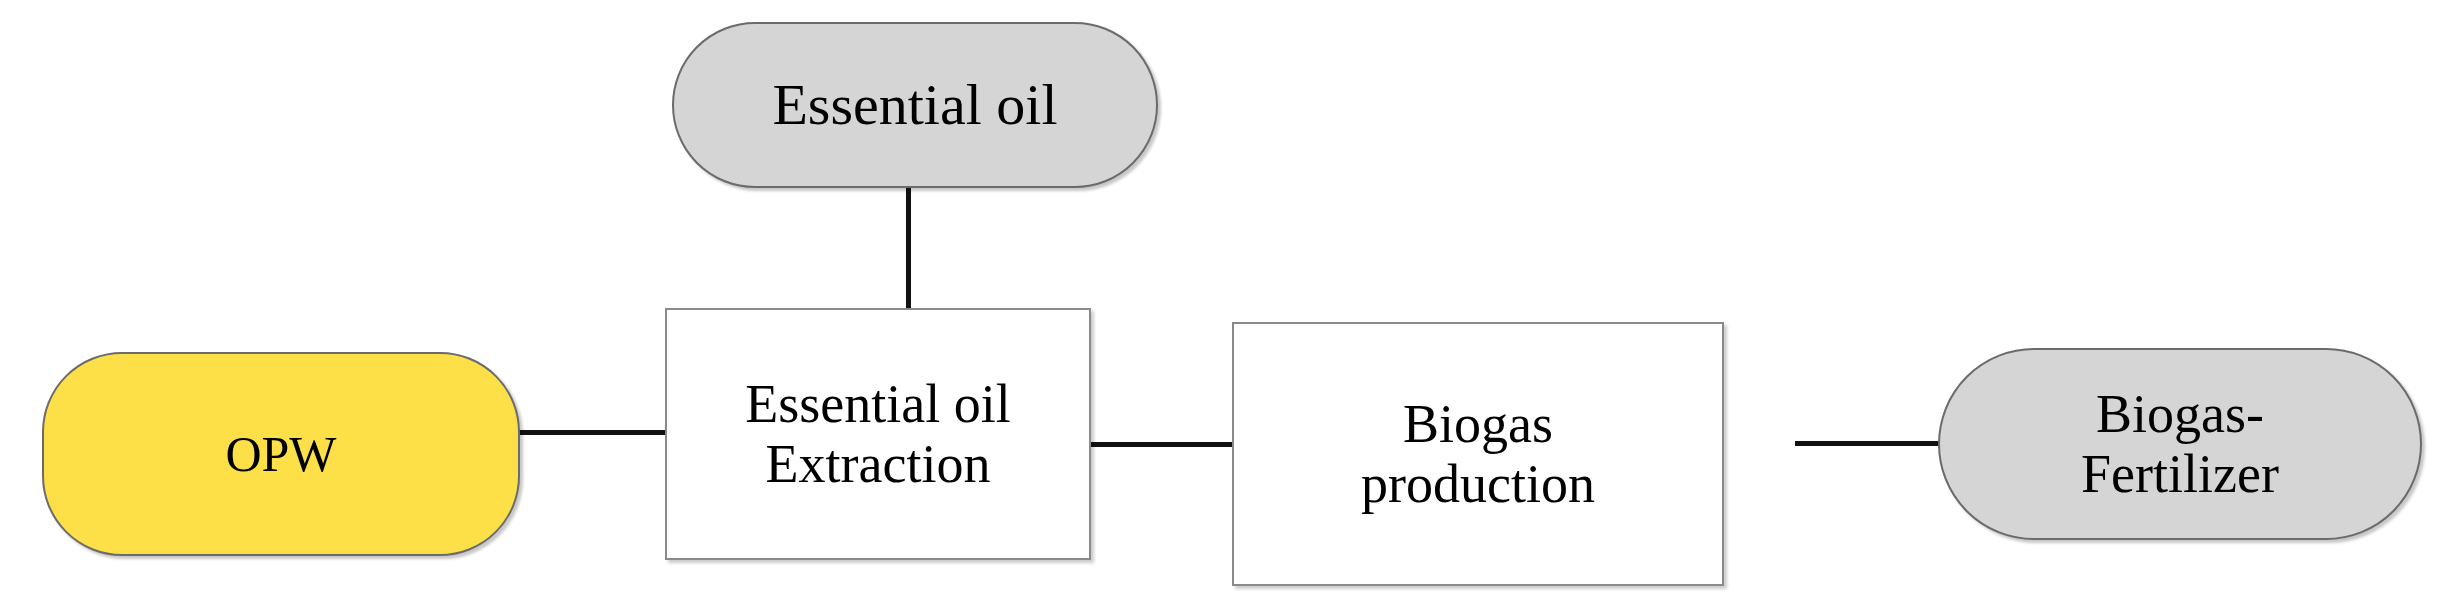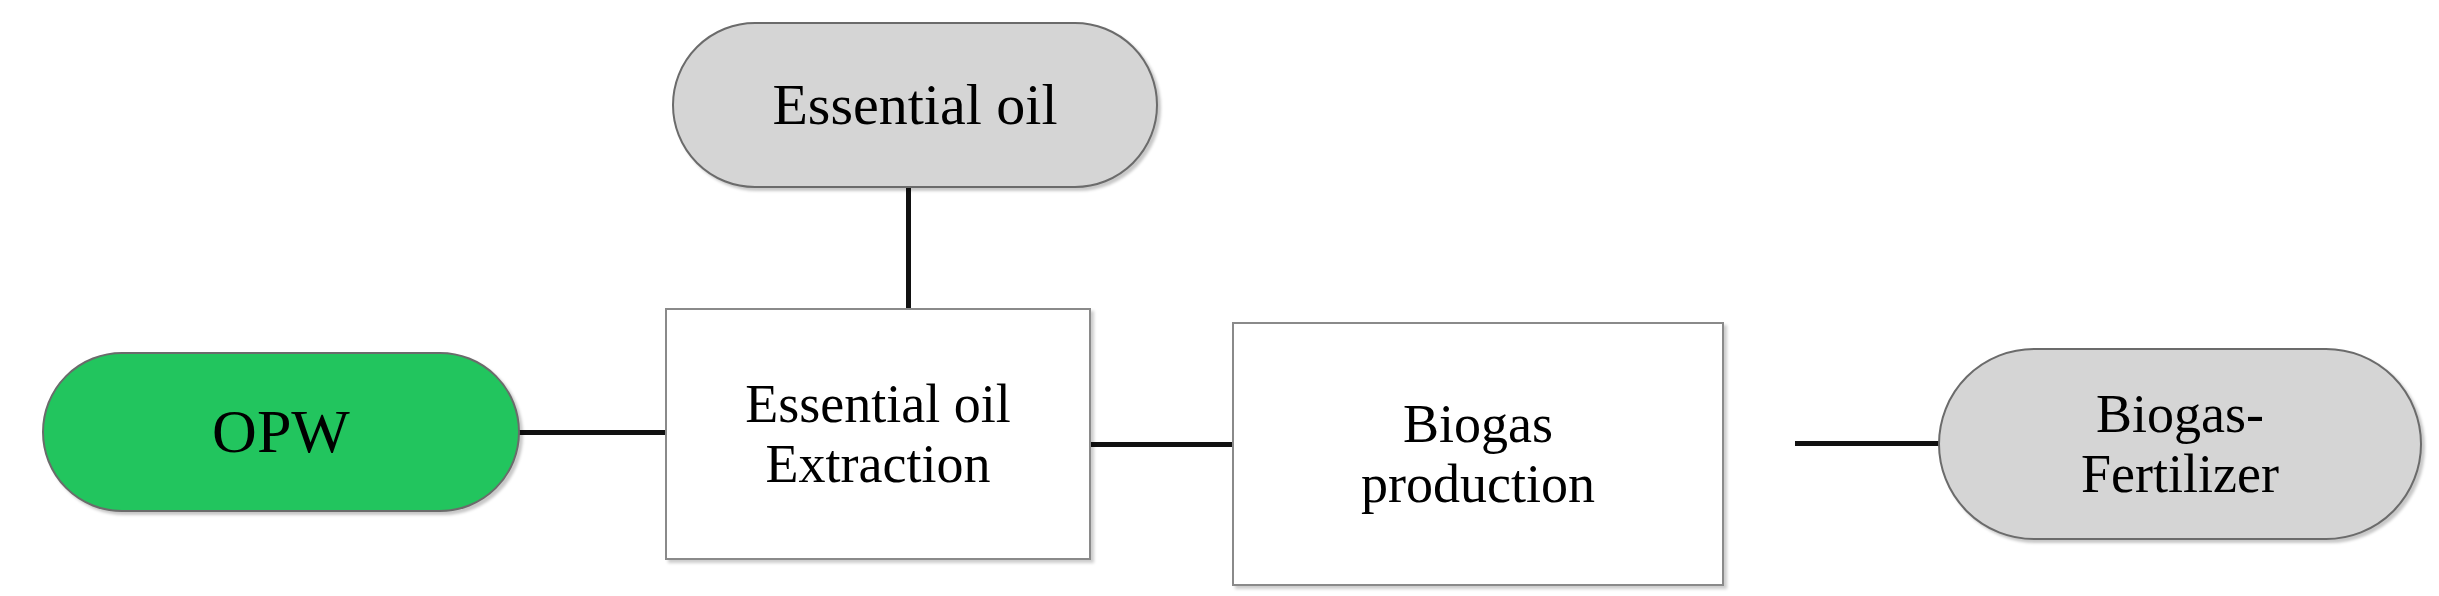--- a/index.html
+++ b/index.html
@@ -65,21 +65,21 @@
 <div id="diagram-canvas" style="background: rgb(255, 255, 255);">
 
   <div class="edge edge-h" id="edge-opw-to-extraction" style="left: 516px; top: 430px; background: rgb(17, 17, 17); width: 152px; height: 5px;"></div>
 
   <div class="edge edge-v" id="edge-extraction-to-essential-oil" style="left: 906px; top: 186px; background: rgb(17, 17, 17); width: 5px; height: 124px;"></div>
 
   <div class="edge edge-h" id="edge-extraction-to-biogas" style="left: 1089px; top: 442px; background: rgb(17, 17, 17); width: 218px; height: 5px;"></div>
 
   <div class="edge edge-h" id="edge-biogas-to-fertilizer" style="left: 1795px; top: 441px; background: rgb(17, 17, 17); width: 148px; height: 5px;"></div>
 
-  <div class="node node-pill pill-pink" id="node-opw" style="left: 42px; top: 352px; width: 478px; height: 160px; font-size: 62px; background: #22c55e; border-radius: 80px; border-color: rgb(107, 107, 107); color: rgb(0, 0, 0);">
+  <div class="node node-pill pill-pink" id="node-opw" style="left: 42px; top: 352px; width: 478px; height: 204px; font-size: 50px; background: #fde047; border-radius: 80px; border-color: rgb(107, 107, 107); color: rgb(0, 0, 0);">
     <span class="node-label">OPW</span>
   </div>
 
   <div class="node node-pill pill-gray" id="node-essential-oil-product" style="left: 672px; top: 22px; width: 486px; height: 166px; font-size: 58px; background: rgb(213, 213, 213); border-radius: 83px; border-color: rgb(107, 107, 107); color: rgb(0, 0, 0);">
     <span class="node-label">Essential oil</span>
   </div>
 
   <div class="node node-rect" id="node-essential-oil-extraction" style="left: 665px; top: 308px; width: 426px; height: 252px; font-size: 54px; background: rgb(255, 255, 255); border-radius: 0px; border-color: rgb(138, 138, 138); color: rgb(0, 0, 0);">
     <span class="node-label">Essential oil
 Extraction</span>

